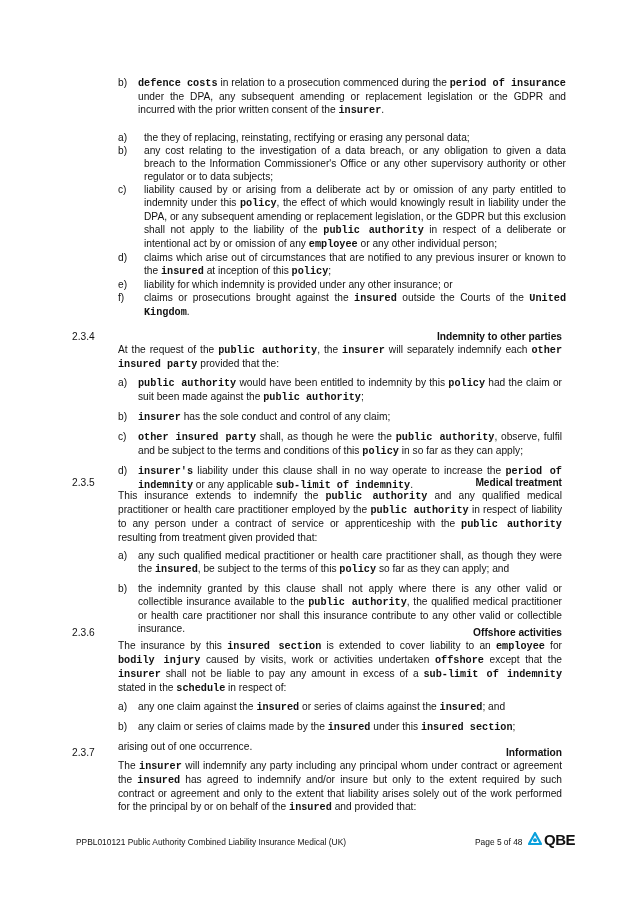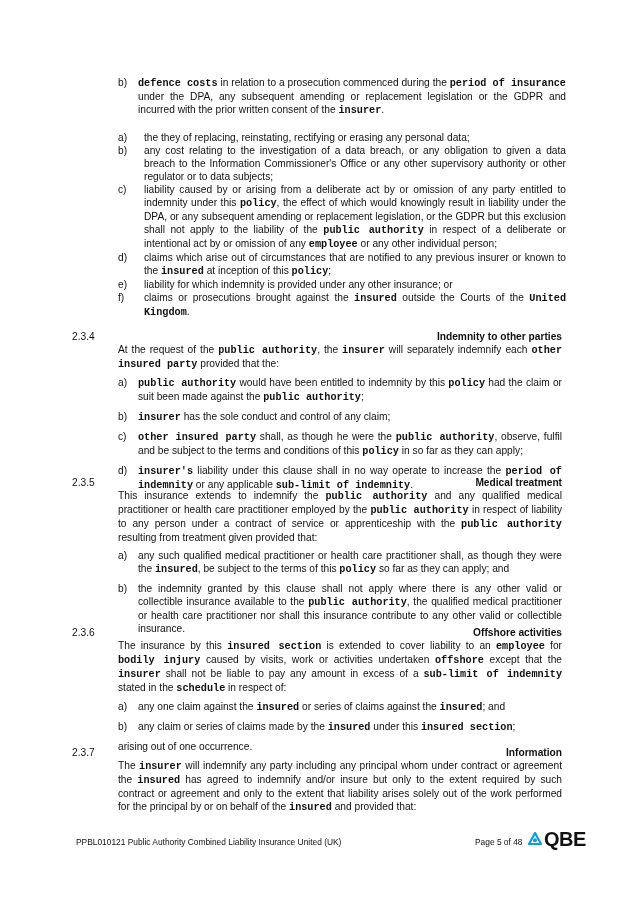--- a/index.html
+++ b/index.html
@@ -14,21 +14,21 @@
   .sec .num { position: absolute; left: 0; top: 0; }
   .sec .body { margin-left: 46px; }
   .sec .title { font-weight: bold; text-align: right; }
   .justify { text-align: justify; }
   .gap { height: 5px; }
   .footer { position: absolute; top: 834px; left: 76px; width: 500px; font-size: 8.4px; }
   .footer .doc { position: absolute; left: 0; top: 2px; }
   .footer .pg { position: absolute; left: 371px; top: 2px; margin-left: 28px; }
   .logo { position: absolute; left: 452px; top: -2px; display: flex; align-items: center; gap: 2px; }
   .logo .mark { width: 14px; height: 14px; }
-  .logo .word { font-weight: bold; font-size: 20px; color: #111; letter-spacing: -0.5px; }
+  .logo .word { font-weight: bold; font-size: 15px; color: #111; letter-spacing: -0.5px; }
 </style>
 </head>
 <body>
 
 <div class="page">
 
   <div class="block" style="left:122px; top:76px; width:444px;">
     <div id="intro-items">
         <div class="item justify" style="margin-left: -4px; padding-left: 20px;">
           <span class="lbl">b)</span>
@@ -126,21 +126,21 @@
       <div class="sec" style="top: 746px;">
         <span class="num">2.3.7</span>
         <div class="body">
           <div class="title">Information</div>
           <div class="justify">The <b>insurer</b> will indemnify any party including any principal whom under contract or agreement the <b>insured</b> has agreed to indemnify and/or insure but only to the extent required by such contract or agreement and only to the extent that liability arises solely out of the work performed for the principal by or on behalf of the <b>insured</b> and provided that:</div>
         </div>
       </div>
     </div>
 
   <div class="footer">
-    <span class="doc">PPBL010121 Public Authority Combined Liability Insurance United (UK)</span>
+    <span class="doc">PPBL010121 Public Authority Combined Liability Insurance Medical (UK)</span>
     <span class="pg">Page 5 of 48</span>
     <div class="logo">
       <svg class="mark" viewBox="0 0 14 14">
         <polygon points="7,1 13,12 1,12" fill="none" stroke="#0aa0dc" stroke-width="2.2" stroke-linejoin="round"></polygon>
         <circle cx="7" cy="8.3" r="2" fill="#0aa0dc"></circle>
       </svg>
       <span class="word">QBE</span>
     </div>
   </div>
 </div>

